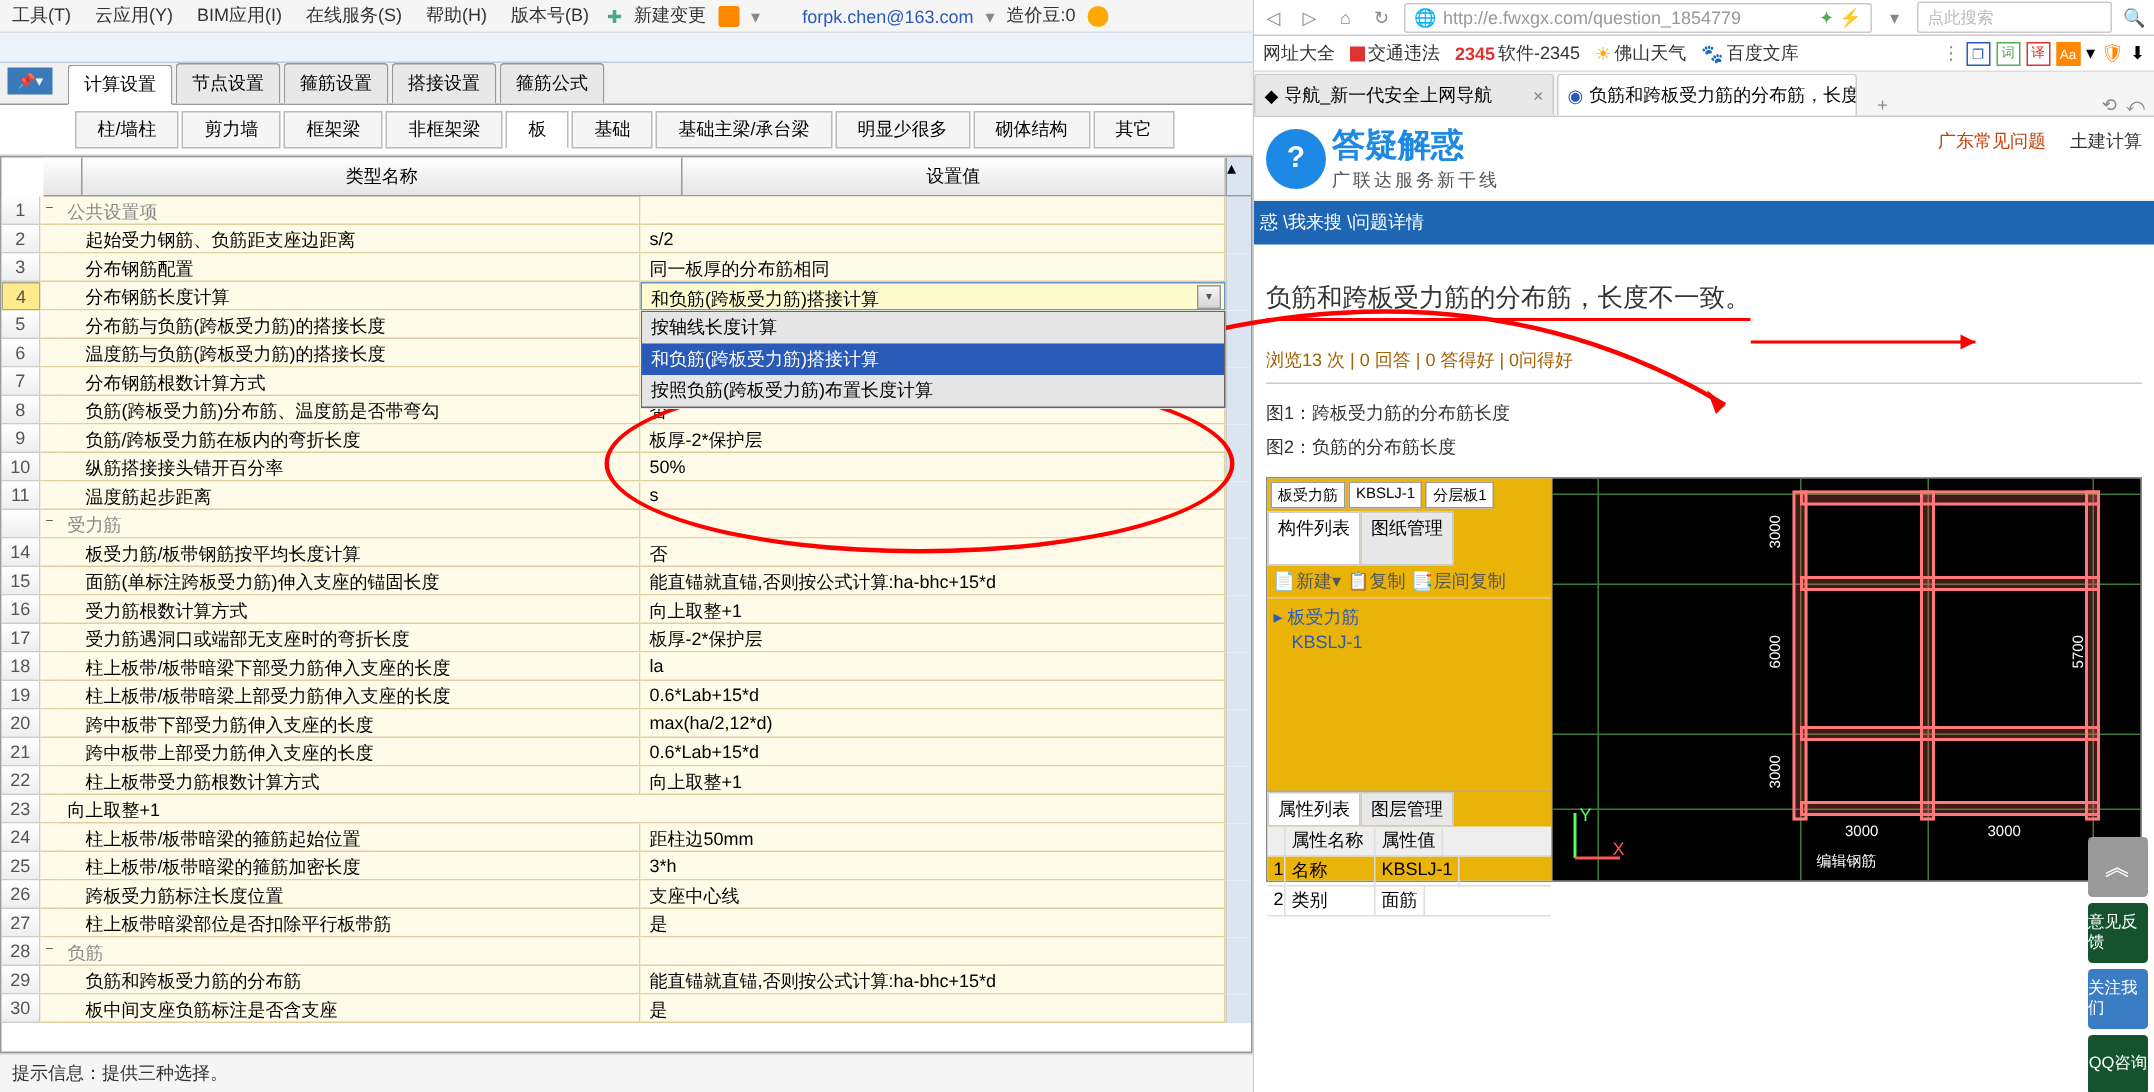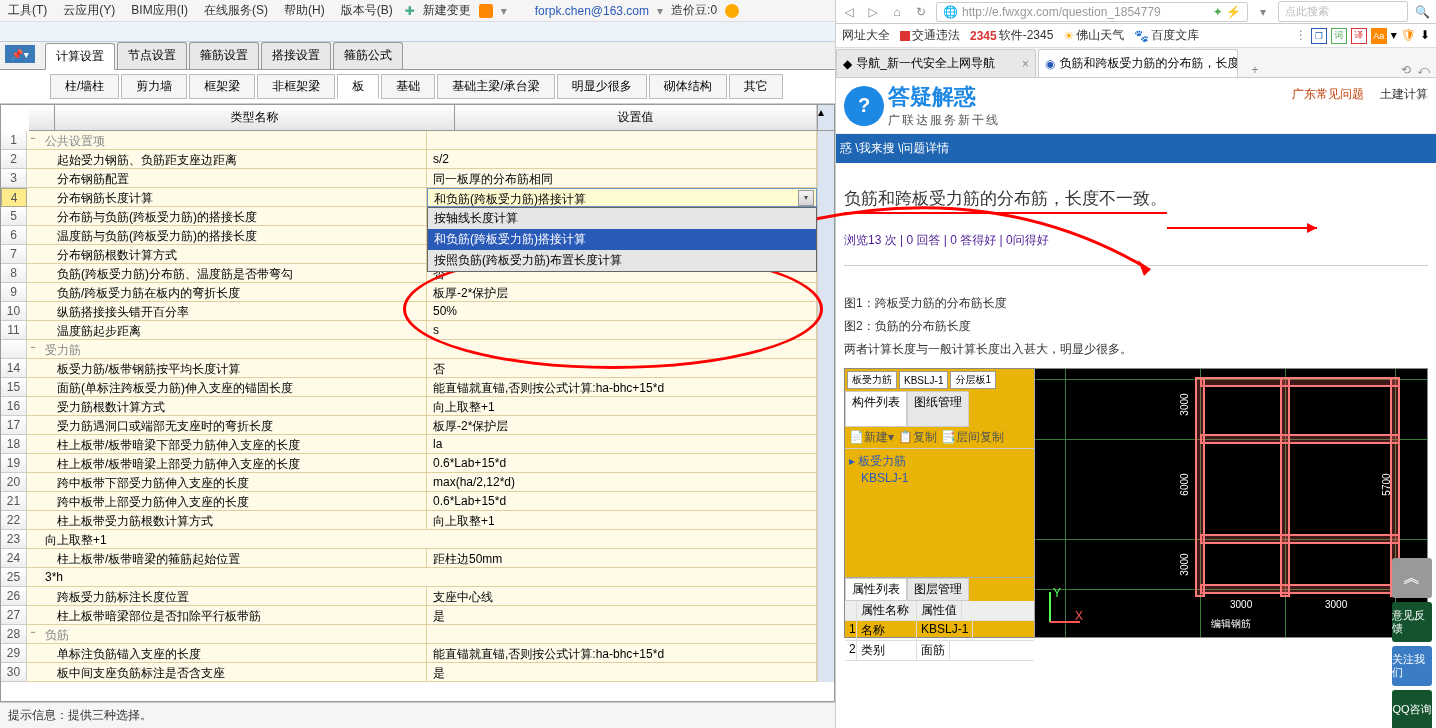--- a/index.html
+++ b/index.html
@@ -76,21 +76,21 @@
     .logo-sub { font-size: 12px; color: #555; letter-spacing: 2px; }
     .top-links { position: absolute; right: 8px; top: 8px; display: flex; gap: 16px; font-size: 12px; }
     .top-links a { color: #333; text-decoration: none; }
     .top-links a.red { color: #c2410c; text-align: right; }
     
     .breadcrumb { background: #1e66b3; color: #fff; padding: 6px 4px; font-size: 12px; }
     
     .question-area { padding: 24px 8px; }
     .question-title { font-size: 17px; color: #333; margin-bottom: 18px; border-bottom: 2px solid red; padding-bottom: 2px; display: inline-block; position: relative; }
     .qt-arrow { position: absolute; right: -170px; bottom: -6px; width: 170px; height: 20px; }
-    .question-stats { color: #4c1d95; border-bottom: 1px solid #ccc; padding-bottom: 16px; margin-bottom: 26px; }
+    .question-stats { color: #a16207; border-bottom: 1px solid #ccc; padding-bottom: 6px; margin-bottom: 8px; }
     .question-body { color: #333; line-height: 1.9; font-size: 14px; }
     
     .cad-area { margin-top: 8px; border: 1px solid #888; display: flex; height: 270px; }
     .cad-left { width: 190px; background: #eab308; border-right: 1px solid #aaa; display: flex; flex-direction: column; }
     .cad-toolbar { height: 22px; display: flex; align-items: center; gap: 4px; padding: 0 4px; font-size: 10px; color: #555; border-bottom: 1px solid #ccc; }
     .cad-dropdowns { height: 22px; display: flex; gap: 2px; padding: 2px; }
     .cad-dd { border: 1px solid #999; padding: 1px 4px; font-size: 10px; background: #fff; display: flex; align-items: center; }
     .cad-tabs { height: 36px; display: flex; font-size: 10px; }
     .cad-tab { padding: 2px 6px; border: 1px solid #ccc; background: #e8e8e8; }
     .cad-tab.active { background: #fff; }
@@ -332,20 +332,21 @@
         <div class="table-row">
           <div class="cell-num">24</div>
           <div class="cell-tree"></div>
           <div class="cell-name indent1">柱上板带/板带暗梁的箍筋起始位置</div>
           <div class="cell-value">距柱边50mm</div>
           <div class="cell-scroll"></div>
         </div>
         <div class="table-row">
           <div class="cell-num">25</div>
           <div class="cell-tree"></div>
+          <div class="cell-name indent1">柱上板带/板带暗梁的箍筋加密长度</div>
           <div class="cell-value">3*h</div>
           <div class="cell-scroll"></div>
         </div>
         <div class="table-row">
           <div class="cell-num">26</div>
           <div class="cell-tree"></div>
           <div class="cell-name indent1">跨板受力筋标注长度位置</div>
           <div class="cell-value">支座中心线</div>
           <div class="cell-scroll"></div>
         </div>
@@ -359,21 +360,21 @@
         <div class="table-row">
           <div class="cell-num">28</div>
           <div class="cell-tree">−</div>
           <div class="cell-name section">负筋</div>
           <div class="cell-value"></div>
           <div class="cell-scroll"></div>
         </div>
         <div class="table-row">
           <div class="cell-num">29</div>
           <div class="cell-tree"></div>
-          <div class="cell-name indent1">单标注负筋锚入支座的长度</div>
+          <div class="cell-name indent1">负筋和跨板受力筋的分布筋</div>
           <div class="cell-value">能直锚就直锚,否则按公式计算:ha-bhc+15*d</div>
           <div class="cell-scroll"></div>
         </div>
         <div class="table-row">
           <div class="cell-num">30</div>
           <div class="cell-tree"></div>
           <div class="cell-name indent1">板中间支座负筋标注是否含支座</div>
           <div class="cell-value">是</div>
           <div class="cell-scroll"></div>
         </div>
@@ -470,21 +471,20 @@
         <div class="question-title">负筋和跨板受力筋的分布筋，长度不一致。</div>
         <svg class="qt-arrow">
             <line x1="0" y1="10" x2="150" y2="10" stroke="red" stroke-width="2"></line>
             <polygon points="150,10 140,5 140,15" fill="red"></polygon>
           </svg>
       </div>
       <div class="question-stats">浏览13 次 | 0 回答 | 0 答得好 | 0问得好</div>
       <div class="question-body">
         <div>图1：跨板受力筋的分布筋长度</div>
         <div>图2：负筋的分布筋长度</div>
-        <div>两者计算长度与一般计算长度出入甚大，明显少很多。</div>
       </div>
       
       <div class="cad-area">
         <div style="position:absolute;" class="cad-dropdowns">
         </div>
         <div class="cad-left">
           <div class="cad-dropdowns">
             <div class="cad-dd">板受力筋</div>
             <div class="cad-dd">KBSLJ-1</div>
             <div class="cad-dd">分层板1</div>

